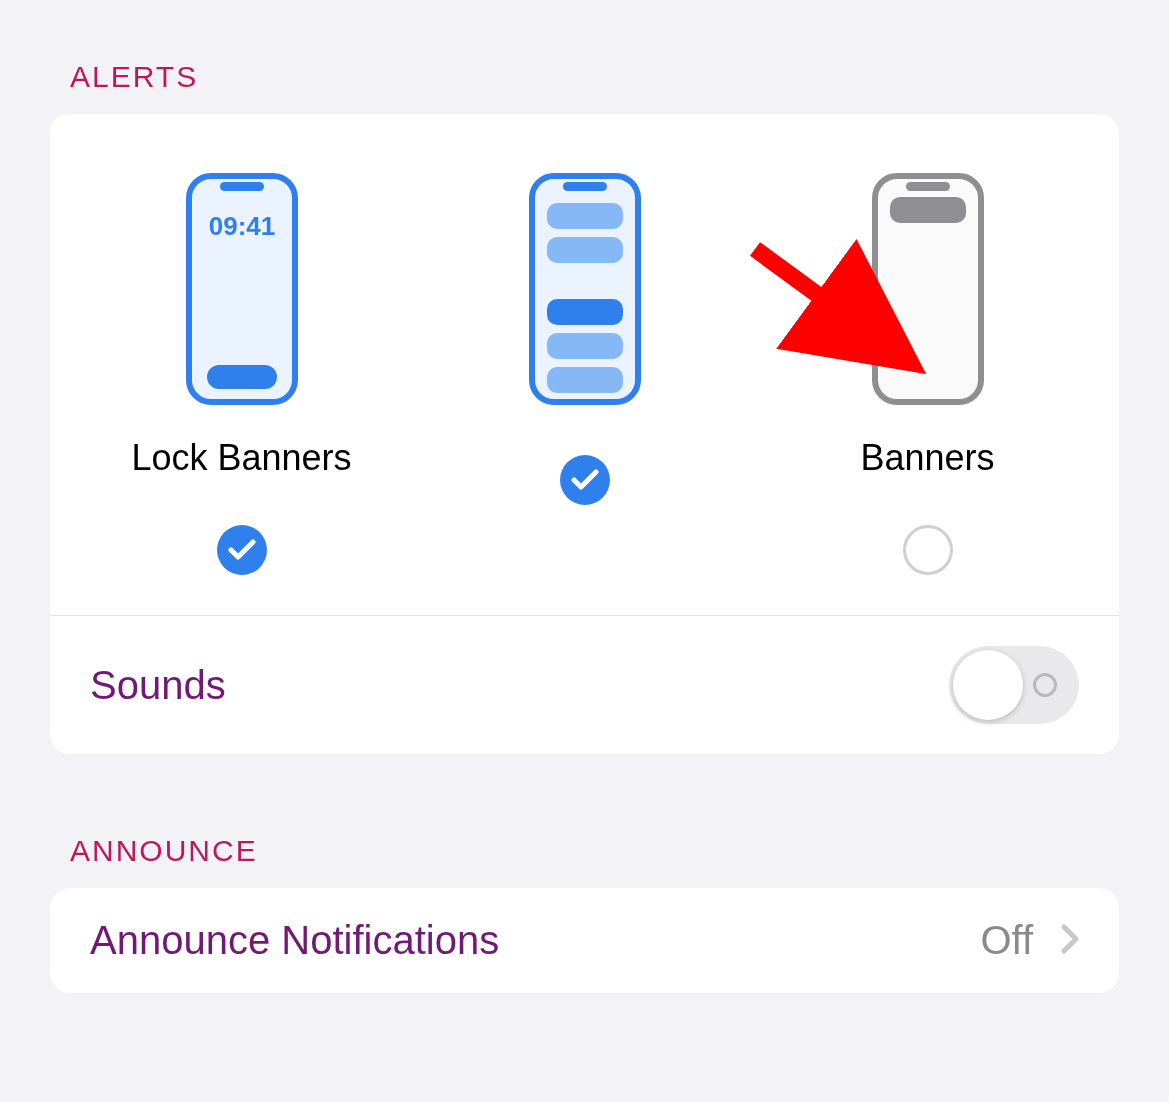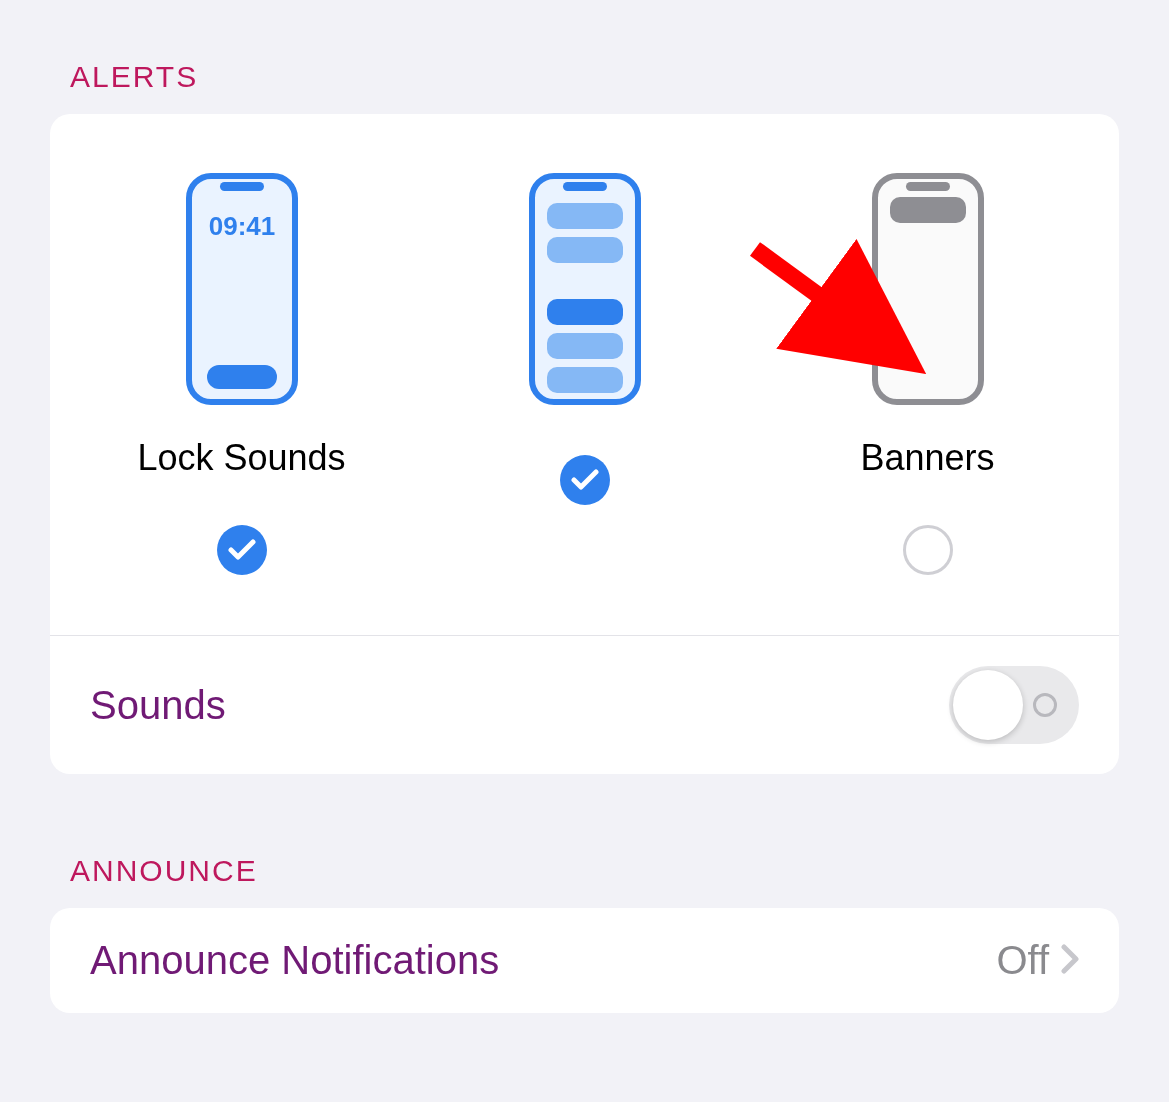--- a/index.html
+++ b/index.html
@@ -24,21 +24,21 @@
       font-weight: 400;
     }
     .card {
       background: #ffffff;
       border-radius: 20px;
       overflow: hidden;
     }
     .alert-options {
       display: flex;
       justify-content: space-around;
-      padding: 55px 20px 60px 20px;
+      padding: 55px 20px 40px 20px;
       border-bottom: 1px solid #e3e3e8;
     }
     .alert-option {
       display: flex;
       flex-direction: column;
       align-items: center;
       flex: 1;
     }
     .phone-wrap {
       height: 240px;
@@ -79,21 +79,21 @@
     .row-label {
       font-size: 40px;
       color: #701a75;
       font-weight: 400;
     }
     .row-value {
       font-size: 40px;
       color: #8a8a8e;
       display: flex;
       align-items: center;
-      gap: 12px;
+      gap: 28px;
     }
     .toggle {
       width: 130px;
       height: 78px;
       background: #e9e9eb;
       border-radius: 40px;
       position: relative;
     }
     .toggle-knob {
       position: absolute;
@@ -148,21 +148,21 @@
 
       <div class="alert-option">
         <div class="phone-wrap">
           <svg width="112" height="232" viewBox="0 0 112 232">
             <rect x="3" y="3" width="106" height="226" rx="22" fill="#eaf3ff" stroke="#2f80ed" stroke-width="6"></rect>
             <rect x="34" y="9" width="44" height="9" rx="4.5" fill="#2f80ed"></rect>
             <text x="56" y="62" text-anchor="middle" font-size="26" font-weight="600" fill="#2f80ed">09:41</text>
             <rect x="21" y="192" width="70" height="24" rx="12" fill="#2f80ed"></rect>
           </svg>
         </div>
-        <div class="alert-label">Lock Sounds</div>
+        <div class="alert-label">Lock Banners</div>
         <div class="checkmark-wrap">
           <div class="checkmark checked">
             <svg width="28" height="22" viewBox="0 0 28 22">
               <path d="M3 11 L10 18 L25 3" stroke="#fff" stroke-width="5" fill="none" stroke-linecap="round" stroke-linejoin="round"></path>
             </svg>
           </div>
         </div>
       </div>
 
       <div class="alert-option">

